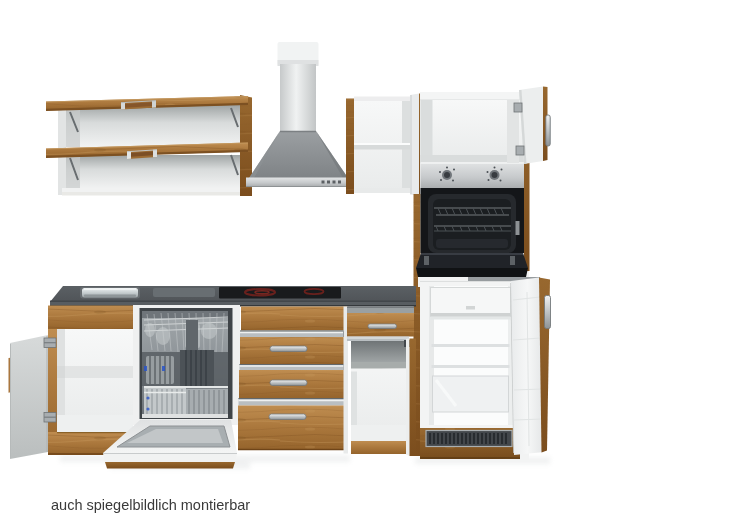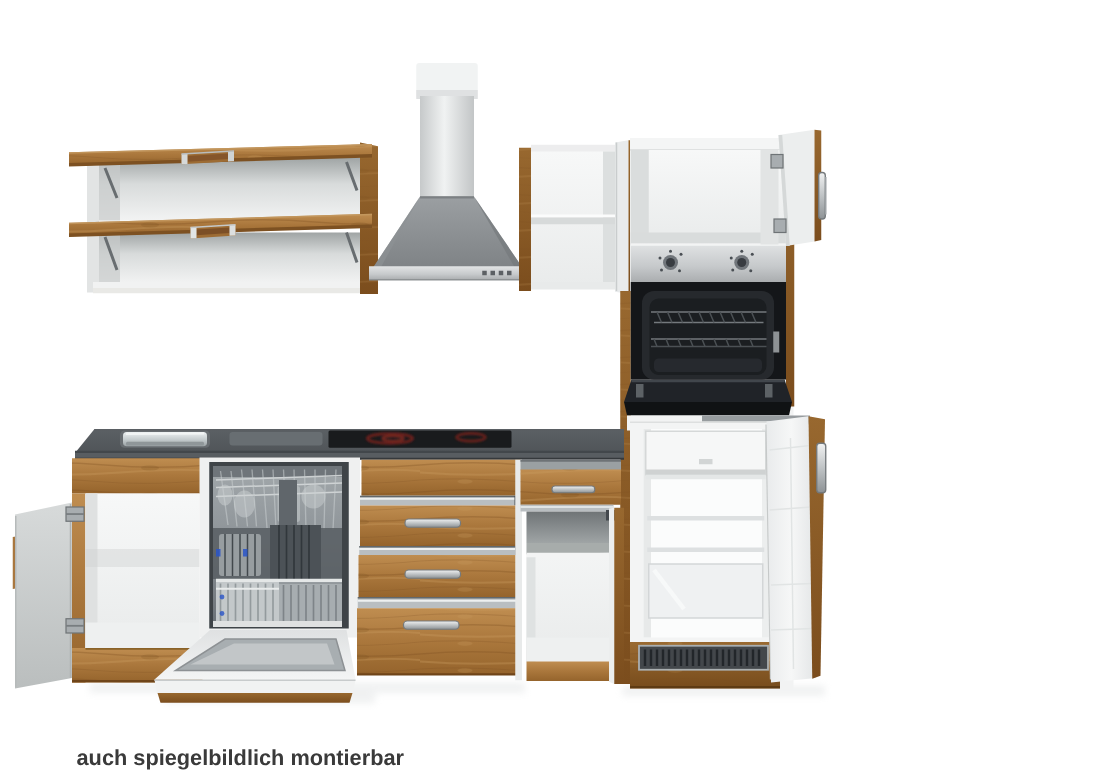--- a/index.html
+++ b/index.html
@@ -1,16 +1,16 @@
 <!DOCTYPE html>
 <html><head>
 <meta charset="utf-8">
 <style>
 html,body{margin:0;padding:0;background:#fff;}
-#stage{width:738px;height:522px;position:relative;font-family:"Liberation Sans",sans-serif;font-weight:bold;}
+#stage{width:738px;height:522px;position:relative;font-family:"Liberation Sans",sans-serif;}
 </style>
 </head>
 <body>
 <div id="stage">
 <svg width="738" height="522" viewBox="0 0 738 522">
 <defs>
 <linearGradient id="gWood" x1="0" y1="0" x2="0" y2="1">
  <stop offset="0" stop-color="#bf8d50"></stop>
           <stop offset="0.5" stop-color="#aa773c"></stop>
           <stop offset="1" stop-color="#95642c"></stop>

